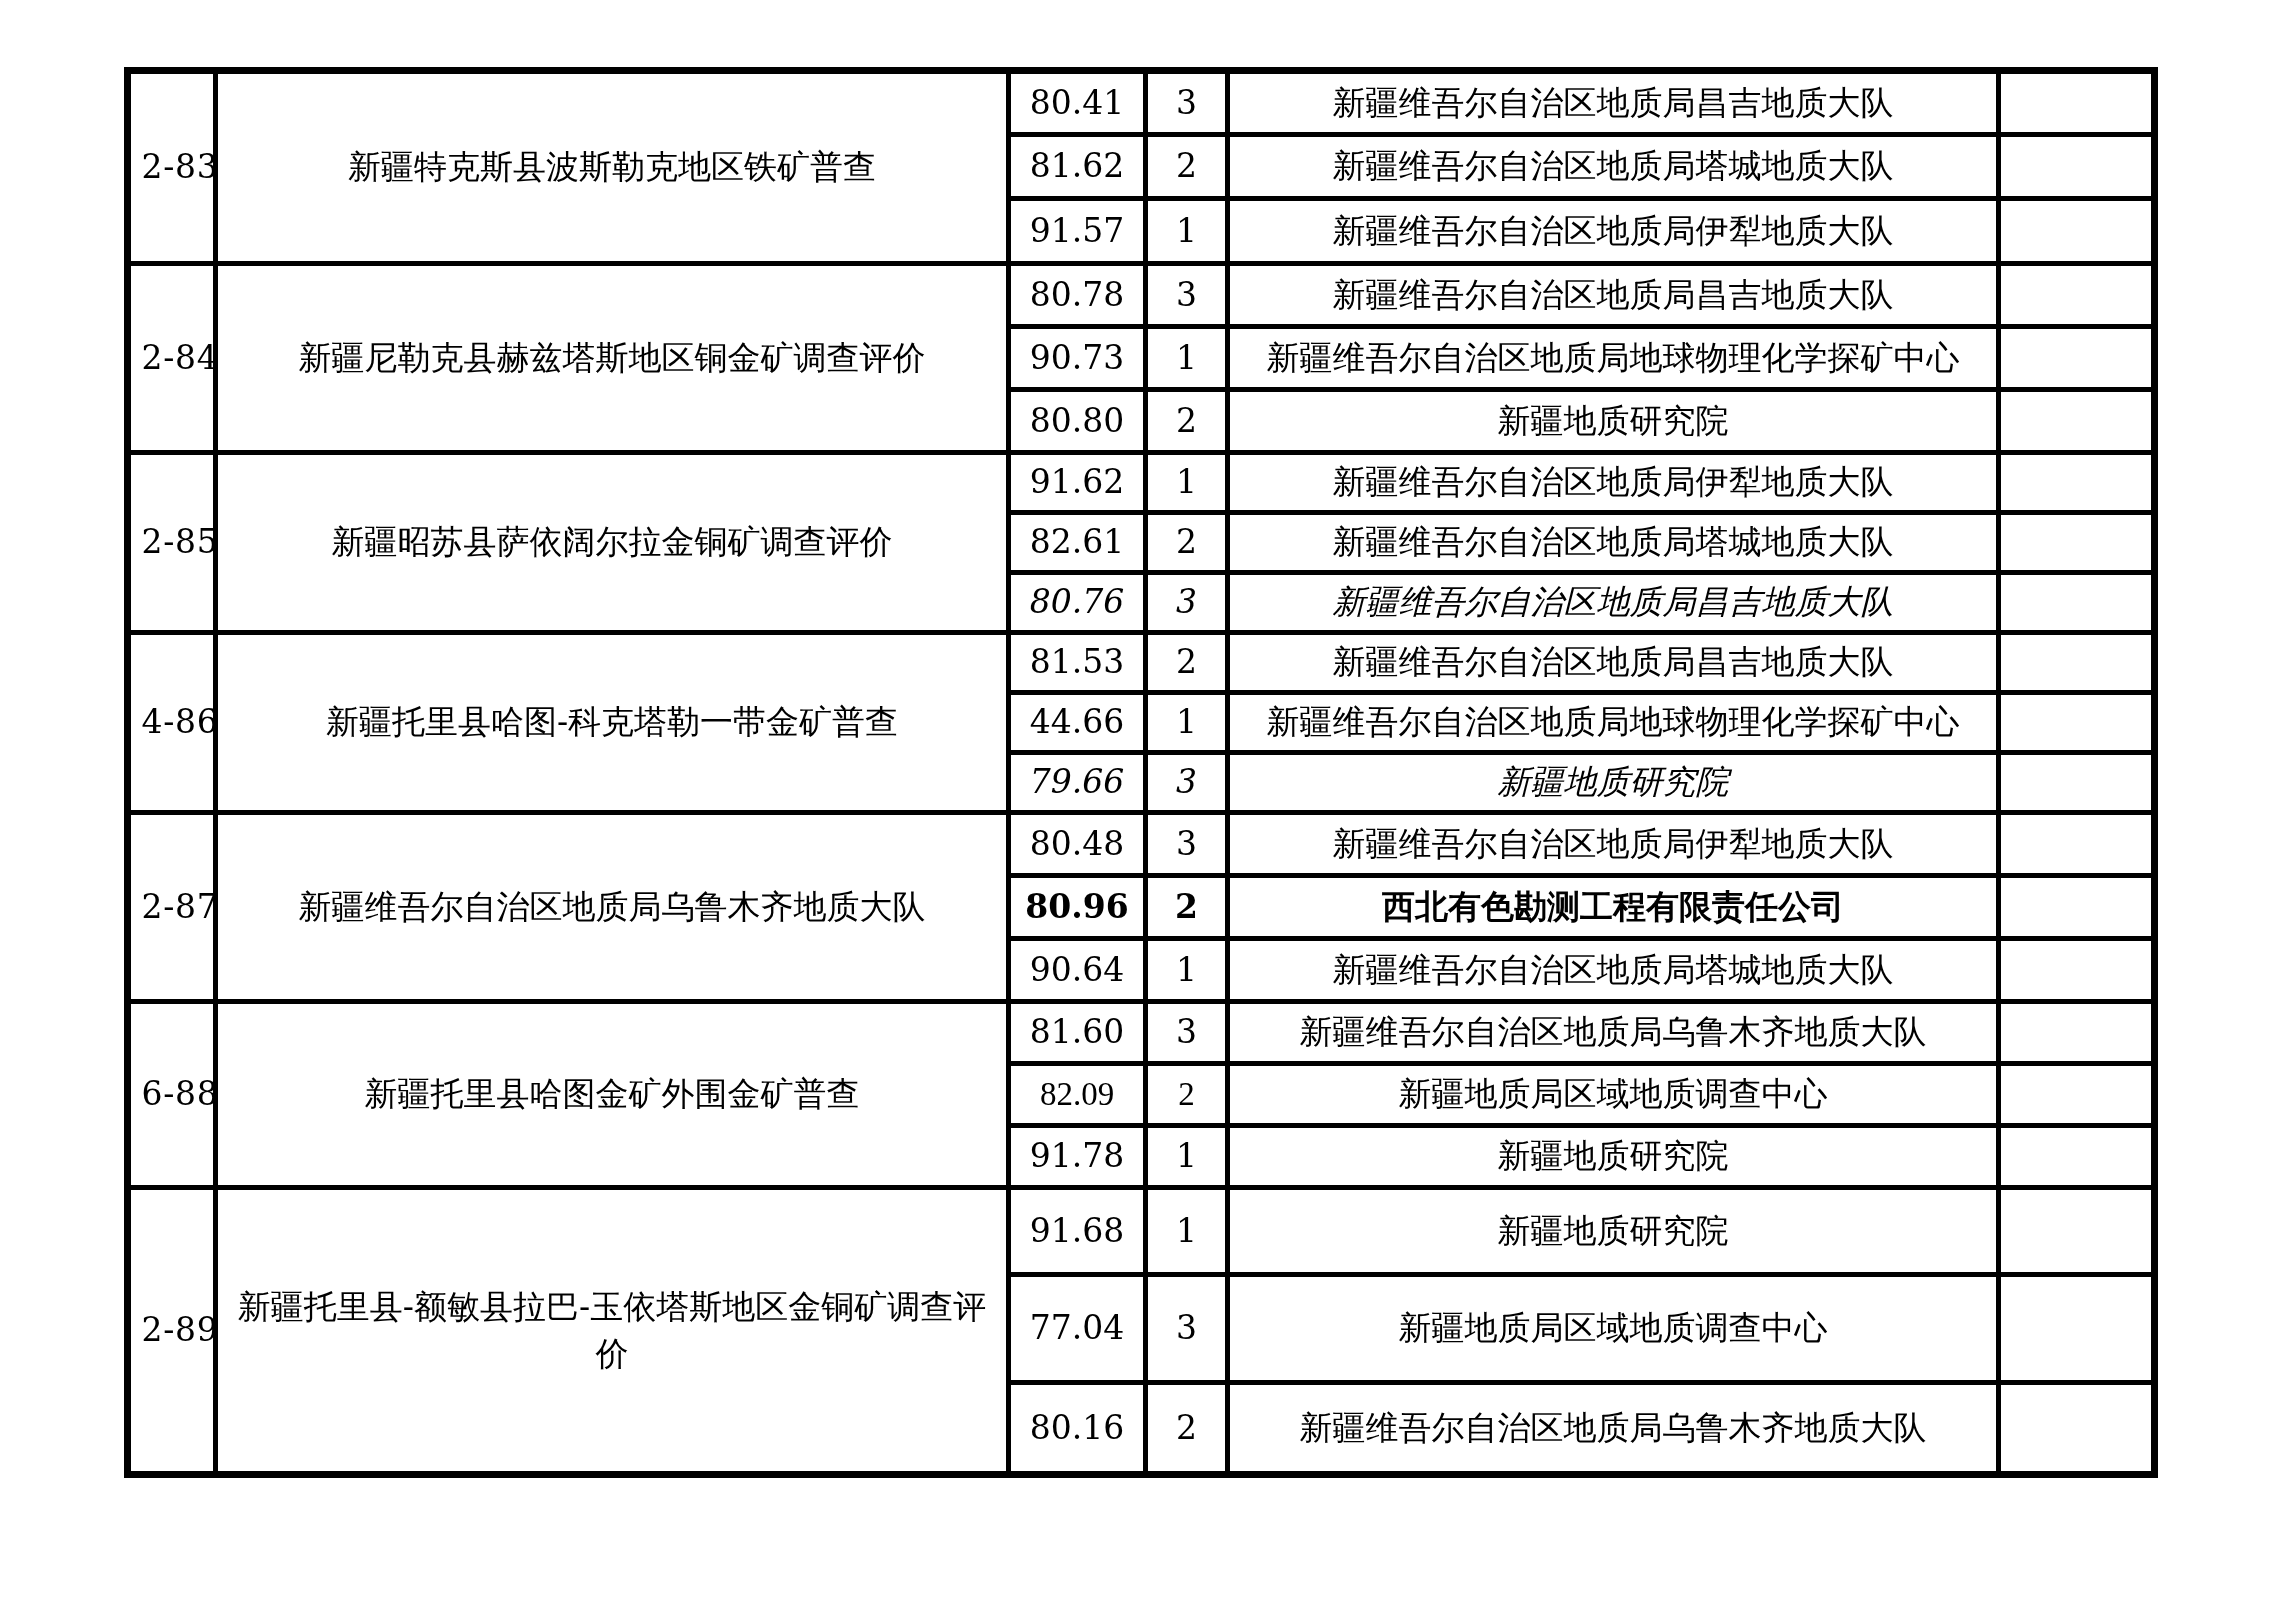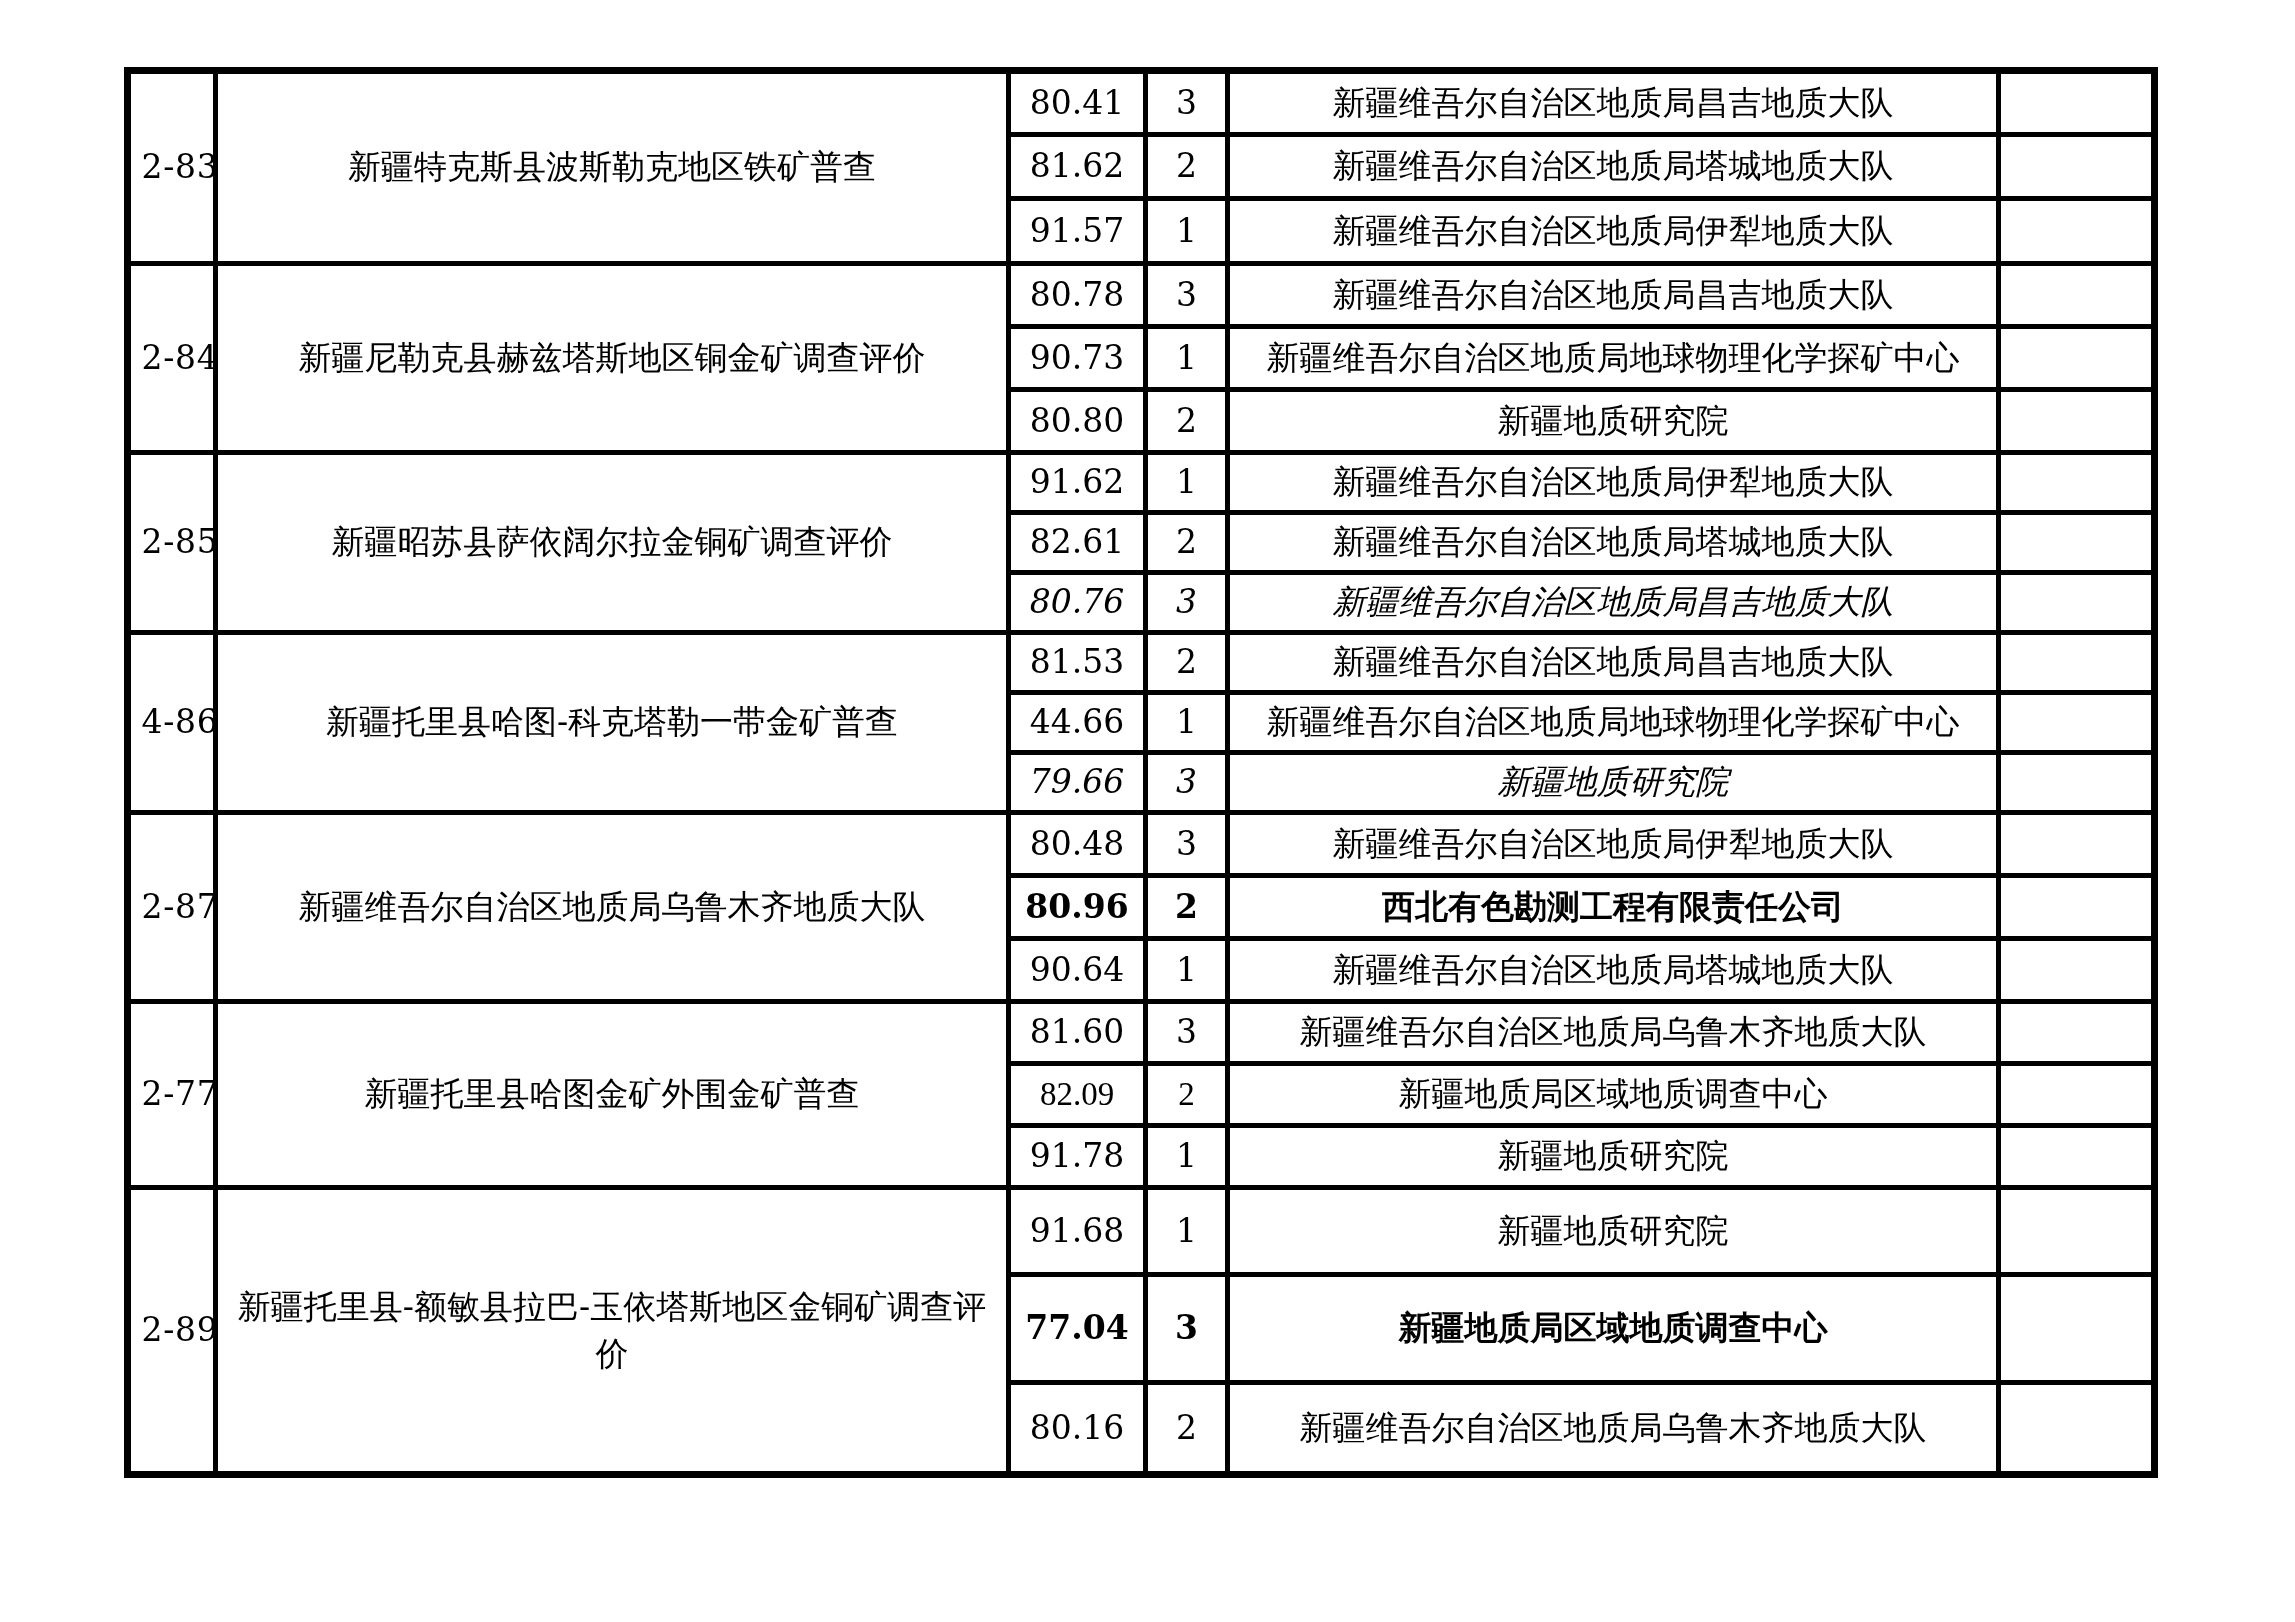--- a/index.html
+++ b/index.html
@@ -166,21 +166,21 @@
           <td class="cell-org">西北有色勘测工程有限责任公司</td>
           <td class="cell-notes"></td>
         </tr>
         <tr style="height: 63px;">
           <td class="cell-score">90.64</td>
           <td class="cell-rank">1</td>
           <td class="cell-org">新疆维吾尔自治区地质局塔城地质大队</td>
           <td class="cell-notes"></td>
         </tr>
         <tr style="height: 62px;">
-          <td class="cell-id" rowspan="3">2-77</td>
+          <td class="cell-id" rowspan="3">6-88</td>
           <td class="cell-name" rowspan="3">新疆托里县哈图金矿外围金矿普查</td>
           <td class="cell-score">81.60</td>
           <td class="cell-rank">3</td>
           <td class="cell-org">新疆维吾尔自治区地质局乌鲁木齐地质大队</td>
           <td class="cell-notes"></td>
         </tr>
         <tr style="height: 62px; font-family: Liberation Serif, serif;">
           <td class="cell-score">82.09</td>
           <td class="cell-rank">2</td>
           <td class="cell-org">新疆地质局区域地质调查中心</td>
@@ -193,21 +193,21 @@
           <td class="cell-notes"></td>
         </tr>
         <tr style="height: 87px;">
           <td class="cell-id" rowspan="3">2-89</td>
           <td class="cell-name" rowspan="3">新疆托里县-额敏县拉巴-玉依塔斯地区金铜矿调查评价</td>
           <td class="cell-score">91.68</td>
           <td class="cell-rank">1</td>
           <td class="cell-org">新疆地质研究院</td>
           <td class="cell-notes"></td>
         </tr>
-        <tr style="height: 108px; font-weight: bold;">
+        <tr style="height: 108px;">
           <td class="cell-score">77.04</td>
           <td class="cell-rank">3</td>
           <td class="cell-org">新疆地质局区域地质调查中心</td>
           <td class="cell-notes"></td>
         </tr>
         <tr style="height: 92px;">
           <td class="cell-score">80.16</td>
           <td class="cell-rank">2</td>
           <td class="cell-org">新疆维吾尔自治区地质局乌鲁木齐地质大队</td>
           <td class="cell-notes"></td>

